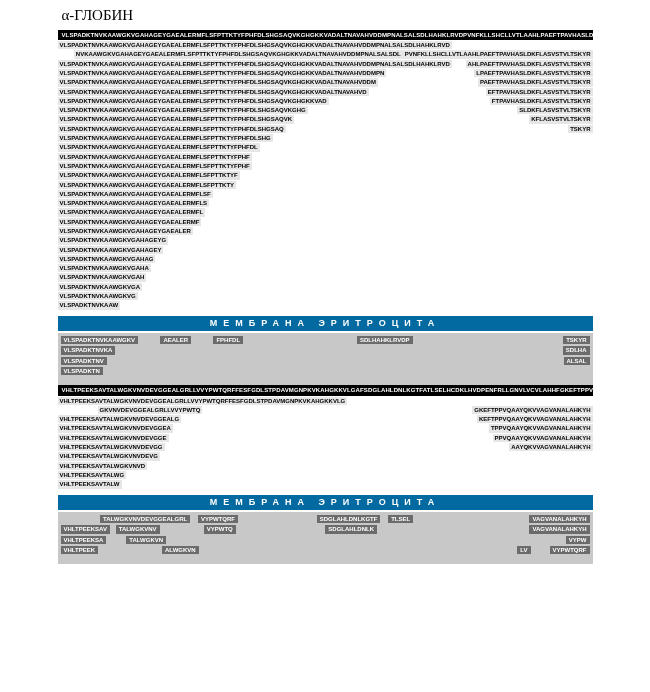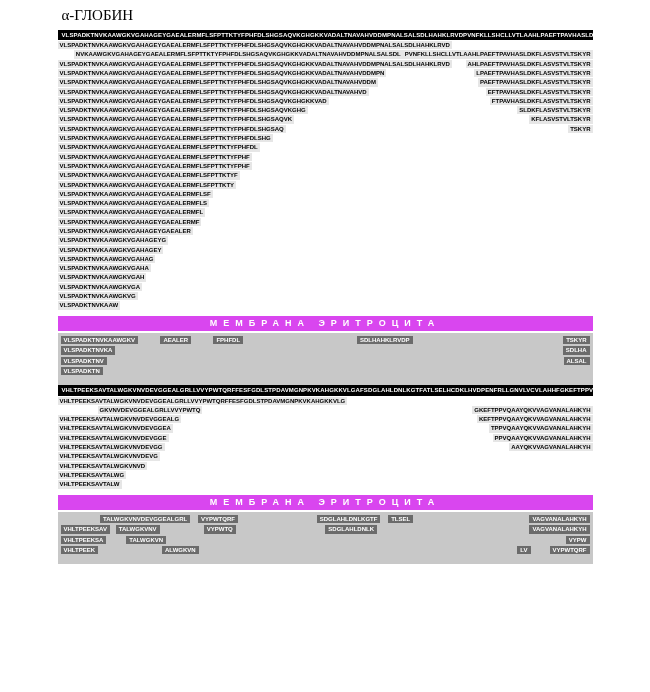--- a/index.html
+++ b/index.html
@@ -2,21 +2,21 @@
 <html><head>
 <meta charset="utf-8">
 <style>
   html,body{margin:0;padding:0;background:#fff;font-family:Arial,Helvetica,sans-serif;}
   .page{width:535px;margin:5px auto;font-size:6px;color:#000;line-height:1.05;}
   .title{font-family:"Times New Roman",serif;font-size:15px;margin:8px 0 6px 4px;}
   .fullbar{background:#000;color:#fff;padding:2px 4px;font-weight:bold;letter-spacing:0.02em;white-space:nowrap;overflow:hidden;margin:0 0 1px 0;}
   .seqrow{display:flex;justify-content:space-between;width:100%;padding:0;margin:0 0 1px 0;}
   .seq{background:#e6e6e6;color:#000;padding:1px 2px;font-weight:bold;white-space:nowrap;}
   .seqblank{flex:1;}
-  .membar{background:#d946ef;color:#fff;font-weight:bold;text-align:center;letter-spacing:6px;font-size:9px;padding:3px 0;margin:6px 0 2px 0;font-family:Arial,sans-serif;}
+  .membar{background:#0369a1;color:#fff;font-weight:bold;text-align:center;letter-spacing:6px;font-size:9px;padding:3px 0;margin:6px 0 2px 0;font-family:Arial,sans-serif;}
   .memarea{background:#c8c8c8;padding:3px 3px 8px 3px;min-height:30px;}
   .memrow{display:flex;gap:2px;align-items:flex-start;margin-bottom:2px;}
   .memchunk{background:#6b6b6b;color:#fff;padding:1px 3px;font-weight:bold;white-space:nowrap;}
 </style>
 </head>
 <body>
 
 <div class="page">
 
   <div class="title">α-ГЛОБИН</div>

